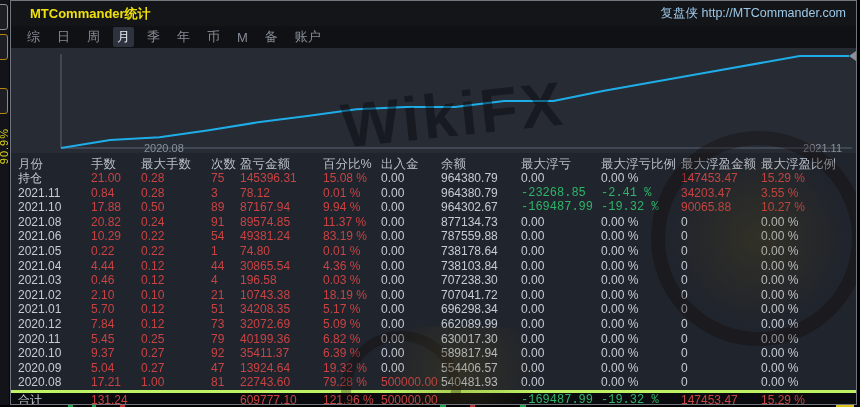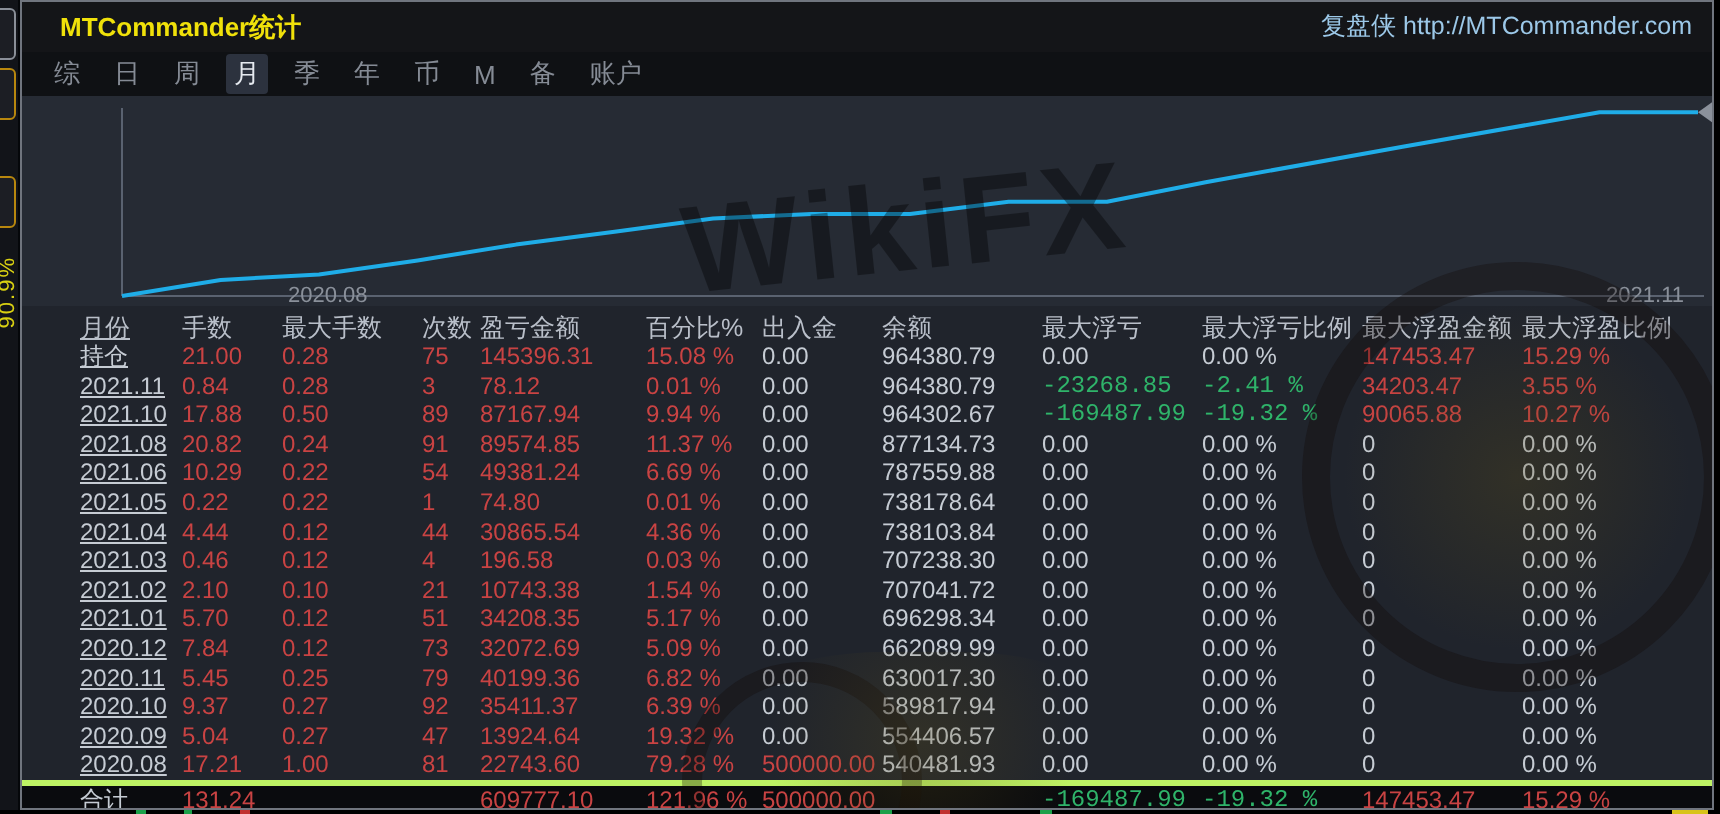--- a/index.html
+++ b/index.html
@@ -35,21 +35,21 @@
   .xlabel{position:absolute;bottom:-1px;color:#8a909a;font-size:11px;}
   .xlabel.left{left:133px;}
   .xlabel.right{right:14px;}
 
   .table{position:relative;background:#20242c;height:252px;}
   .thead,.tr{display:grid;grid-template-columns:80px 50px 70px 29px 83px 58px 60px 80px 80px 80px 80px 1fr;}
   .thead{height:18px;line-height:18px;padding-top:2px;}
   .tr{height:14.6px;line-height:14.6px;}
   .th{color:var(--header);font-size:12.5px;white-space:nowrap;overflow:hidden;}
   .td{font-size:12px;white-space:nowrap;overflow:hidden;}
-  .th:first-child,.td:first-child{padding-left:29px;text-decoration:underline;}
+  .th:first-child,.td:first-child{padding-left:7px;}
   .c-label{color:var(--textc);}
   .c-red{color:var(--red);}
   .c-green{color:var(--green);font-family:Liberation Mono, monospace;}
   .c-gray{color:var(--textc);}
   .tr.total{background:#0a0b0e;border-top:3px solid #bef264;height:16px;line-height:15px;}
 
   
   .wm{position:absolute;inset:0;pointer-events:none;z-index:40;}
   .wm .wtxt{position:absolute;font-weight:bold;color:rgba(0,0,0,0.38);letter-spacing:3px;
     font-size:62px;transform:rotate(-6deg);}
@@ -172,21 +172,21 @@
           <span class="td c-gray">0.00 %</span>
           <span class="td c-gray">0</span>
           <span class="td c-gray">0.00 %</span>
         </div>
         <div class="tr">
           <span class="td c-label">2021.06</span>
           <span class="td c-red">10.29</span>
           <span class="td c-red">0.22</span>
           <span class="td c-red">54</span>
           <span class="td c-red">49381.24</span>
-          <span class="td c-red">6.69 %</span>
+          <span class="td c-red">83.19 %</span>
           <span class="td c-gray">0.00</span>
           <span class="td c-gray">787559.88</span>
           <span class="td c-gray">0.00</span>
           <span class="td c-gray">0.00 %</span>
           <span class="td c-gray">0</span>
           <span class="td c-gray">0.00 %</span>
         </div>
         <div class="tr">
           <span class="td c-label">2021.05</span>
           <span class="td c-red">0.22</span>
@@ -228,21 +228,21 @@
           <span class="td c-gray">0.00 %</span>
           <span class="td c-gray">0</span>
           <span class="td c-gray">0.00 %</span>
         </div>
         <div class="tr">
           <span class="td c-label">2021.02</span>
           <span class="td c-red">2.10</span>
           <span class="td c-red">0.10</span>
           <span class="td c-red">21</span>
           <span class="td c-red">10743.38</span>
-          <span class="td c-red">1.54 %</span>
+          <span class="td c-red">18.19 %</span>
           <span class="td c-gray">0.00</span>
           <span class="td c-gray">707041.72</span>
           <span class="td c-gray">0.00</span>
           <span class="td c-gray">0.00 %</span>
           <span class="td c-gray">0</span>
           <span class="td c-gray">0.00 %</span>
         </div>
         <div class="tr">
           <span class="td c-label">2021.01</span>
           <span class="td c-red">5.70</span>

